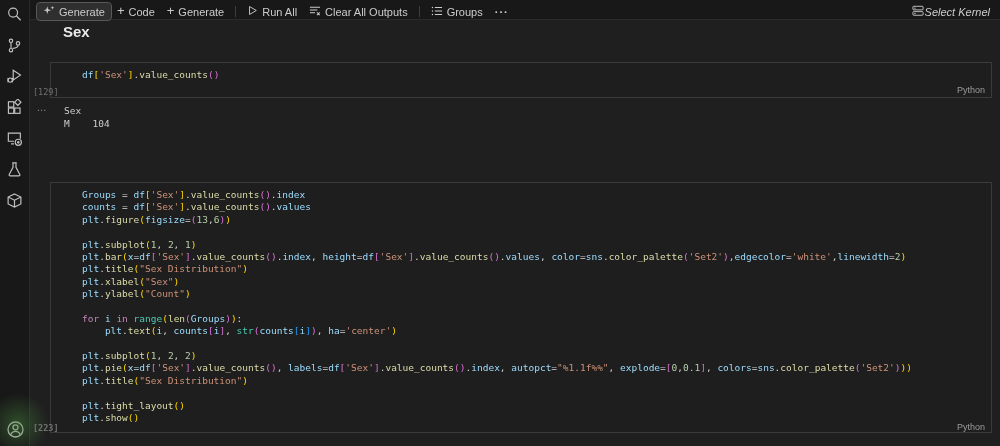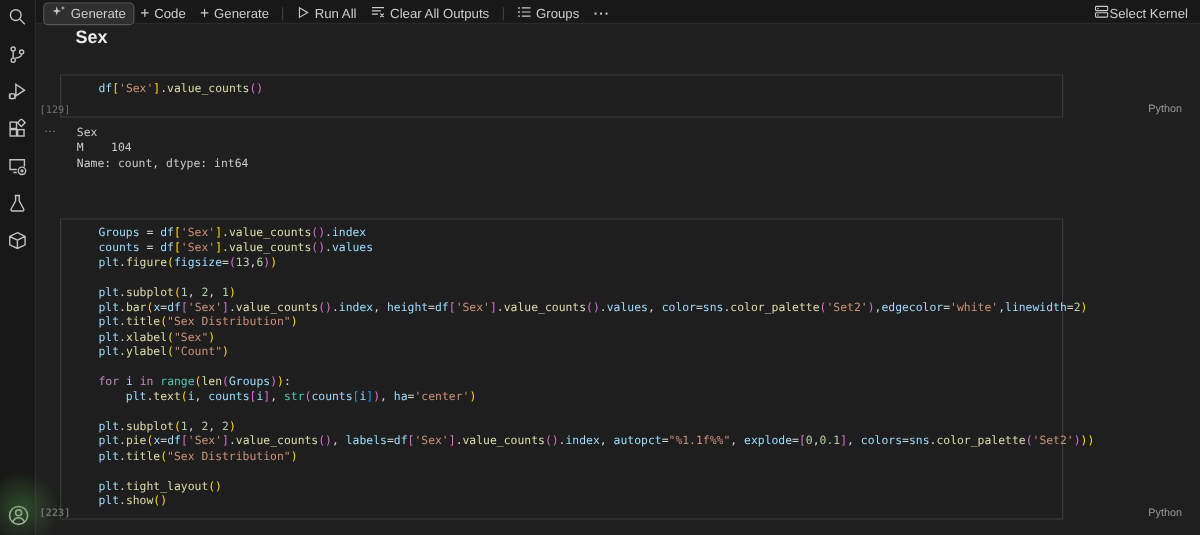--- a/index.html
+++ b/index.html
@@ -23,26 +23,26 @@
   .topbar{
     position:absolute;left:30px;top:0;width:970px;height:20px;background:#181818;
     border-bottom:1px solid #2a2a2a;box-sizing:border-box;
     display:flex;align-items:center;padding:4px 10px 0 7px;font-size:11px;color:#cccccc;
   }
   .tb-btn{display:flex;align-items:center;gap:4px;padding:1px 6px;border-radius:3px;height:15px;cursor:pointer;white-space:nowrap;}
   .tb-btn svg{stroke:currentColor;fill:none;stroke-width:1.1;}
   .tb-btn.highlight{background:#2f2f2f;outline:1px solid #585858;}
   .tb-sep{width:1px;height:11px;background:#3d3d3d;margin:0 5px;}
   .plus{font-size:13px;line-height:10px;margin-top:-1px;}
-  .tb-right{margin-left:auto;display:flex;align-items:center;gap:1px;cursor:pointer;}
+  .tb-right{margin-left:auto;display:flex;align-items:center;gap:1px;cursor:pointer;font-style:italic;}
   .tb-right svg{stroke:currentColor;fill:none;stroke-width:1;}
   .dots{letter-spacing:1px;font-weight:bold;color:#cfcfcf;}
   
   .md-title{position:absolute;left:63px;top:23px;font-size:15px;font-weight:bold;color:#eaeaea;}
-  .cell{position:absolute;left:50px;width:836px;background:#1e1e1e;border:1px solid #3a3a3a;box-sizing:border-box;}
+  .cell{position:absolute;left:50px;width:942px;background:#1e1e1e;border:1px solid #3a3a3a;box-sizing:border-box;}
   #cell1{top:62px;height:36px;}
   #cell2{top:182px;height:251px;}
   .code-area{
     padding:6px 0 0 31px;
     font-family:"DejaVu Sans Mono","Liberation Mono",monospace;
     font-size:9.5px;line-height:12.4px;white-space:pre;cursor:text;
   }
   .code-line{height:12.4px;}
   .tk-v{color:var(--c-v)} .tk-f{color:var(--c-f)} .tk-s{color:var(--c-s)}
   .tk-n{color:var(--c-n)} .tk-k{color:var(--c-k)} .tk-t{color:var(--c-t)}
@@ -185,19 +185,19 @@
 
 <div class="md-title">Sex</div>
 
 <div class="cell" id="cell1">
   <div class="code-area"><div class="code-line"><span class="tk-v">df</span><span class="tk-b1">[</span><span class="tk-s">'Sex'</span><span class="tk-b1">]</span><span class="tk-o">.</span><span class="tk-f">value_counts</span><span class="tk-b2">()</span></div></div>
 </div>
 <div class="exec-count" id="exec1">[129]</div>
 <div class="lang-label" id="lang1">Python</div>
 
 <div class="output-marker">...</div>
-<div class="output"><div>Sex</div><div>M    104</div><div>Name: count, dtype: int64</div></div>
+<div class="output"><div>Sex</div><div>M    104</div></div>
 
 <div class="cell" id="cell2">
   <div class="code-area"><div class="code-line"><span class="tk-v">Groups</span><span class="tk-o"> = </span><span class="tk-v">df</span><span class="tk-b1">[</span><span class="tk-s">'Sex'</span><span class="tk-b1">]</span><span class="tk-o">.</span><span class="tk-f">value_counts</span><span class="tk-b2">()</span><span class="tk-o">.</span><span class="tk-v">index</span></div><div class="code-line"><span class="tk-v">counts</span><span class="tk-o"> = </span><span class="tk-v">df</span><span class="tk-b1">[</span><span class="tk-s">'Sex'</span><span class="tk-b1">]</span><span class="tk-o">.</span><span class="tk-f">value_counts</span><span class="tk-b2">()</span><span class="tk-o">.</span><span class="tk-v">values</span></div><div class="code-line"><span class="tk-v">plt</span><span class="tk-o">.</span><span class="tk-f">figure</span><span class="tk-b1">(</span><span class="tk-v">figsize</span><span class="tk-o">=</span><span class="tk-b2">(</span><span class="tk-n">13</span><span class="tk-o">,</span><span class="tk-n">6</span><span class="tk-b2">)</span><span class="tk-b1">)</span></div><div class="code-line">&nbsp;</div><div class="code-line"><span class="tk-v">plt</span><span class="tk-o">.</span><span class="tk-f">subplot</span><span class="tk-b1">(</span><span class="tk-n">1</span><span class="tk-o">, </span><span class="tk-n">2</span><span class="tk-o">, </span><span class="tk-n">1</span><span class="tk-b1">)</span></div><div class="code-line"><span class="tk-v">plt</span><span class="tk-o">.</span><span class="tk-f">bar</span><span class="tk-b1">(</span><span class="tk-v">x</span><span class="tk-o">=</span><span class="tk-v">df</span><span class="tk-b2">[</span><span class="tk-s">'Sex'</span><span class="tk-b2">]</span><span class="tk-o">.</span><span class="tk-f">value_counts</span><span class="tk-b2">()</span><span class="tk-o">.</span><span class="tk-v">index</span><span class="tk-o">, </span><span class="tk-v">height</span><span class="tk-o">=</span><span class="tk-v">df</span><span class="tk-b2">[</span><span class="tk-s">'Sex'</span><span class="tk-b2">]</span><span class="tk-o">.</span><span class="tk-f">value_counts</span><span class="tk-b2">()</span><span class="tk-o">.</span><span class="tk-v">values</span><span class="tk-o">, </span><span class="tk-v">color</span><span class="tk-o">=</span><span class="tk-v">sns</span><span class="tk-o">.</span><span class="tk-f">color_palette</span><span class="tk-b2">(</span><span class="tk-s">'Set2'</span><span class="tk-b2">)</span><span class="tk-o">,</span><span class="tk-v">edgecolor</span><span class="tk-o">=</span><span class="tk-s">'white'</span><span class="tk-o">,</span><span class="tk-v">linewidth</span><span class="tk-o">=</span><span class="tk-n">2</span><span class="tk-b1">)</span></div><div class="code-line"><span class="tk-v">plt</span><span class="tk-o">.</span><span class="tk-f">title</span><span class="tk-b1">(</span><span class="tk-s">"Sex Distribution"</span><span class="tk-b1">)</span></div><div class="code-line"><span class="tk-v">plt</span><span class="tk-o">.</span><span class="tk-f">xlabel</span><span class="tk-b1">(</span><span class="tk-s">"Sex"</span><span class="tk-b1">)</span></div><div class="code-line"><span class="tk-v">plt</span><span class="tk-o">.</span><span class="tk-f">ylabel</span><span class="tk-b1">(</span><span class="tk-s">"Count"</span><span class="tk-b1">)</span></div><div class="code-line">&nbsp;</div><div class="code-line"><span class="tk-k">for</span><span class="tk-o"> </span><span class="tk-v">i</span><span class="tk-o"> </span><span class="tk-k">in</span><span class="tk-o"> </span><span class="tk-t">range</span><span class="tk-b1">(</span><span class="tk-f">len</span><span class="tk-b2">(</span><span class="tk-v">Groups</span><span class="tk-b2">)</span><span class="tk-b1">)</span><span class="tk-o">:</span></div><div class="code-line"><span class="tk-o">    </span><span class="tk-v">plt</span><span class="tk-o">.</span><span class="tk-f">text</span><span class="tk-b1">(</span><span class="tk-v">i</span><span class="tk-o">, </span><span class="tk-v">counts</span><span class="tk-b2">[</span><span class="tk-v">i</span><span class="tk-b2">]</span><span class="tk-o">, </span><span class="tk-t">str</span><span class="tk-b2">(</span><span class="tk-v">counts</span><span class="tk-b3">[</span><span class="tk-v">i</span><span class="tk-b3">]</span><span class="tk-b2">)</span><span class="tk-o">, </span><span class="tk-v">ha</span><span class="tk-o">=</span><span class="tk-s">'center'</span><span class="tk-b1">)</span></div><div class="code-line">&nbsp;</div><div class="code-line"><span class="tk-v">plt</span><span class="tk-o">.</span><span class="tk-f">subplot</span><span class="tk-b1">(</span><span class="tk-n">1</span><span class="tk-o">, </span><span class="tk-n">2</span><span class="tk-o">, </span><span class="tk-n">2</span><span class="tk-b1">)</span></div><div class="code-line"><span class="tk-v">plt</span><span class="tk-o">.</span><span class="tk-f">pie</span><span class="tk-b1">(</span><span class="tk-v">x</span><span class="tk-o">=</span><span class="tk-v">df</span><span class="tk-b2">[</span><span class="tk-s">'Sex'</span><span class="tk-b2">]</span><span class="tk-o">.</span><span class="tk-f">value_counts</span><span class="tk-b2">()</span><span class="tk-o">, </span><span class="tk-v">labels</span><span class="tk-o">=</span><span class="tk-v">df</span><span class="tk-b2">[</span><span class="tk-s">'Sex'</span><span class="tk-b2">]</span><span class="tk-o">.</span><span class="tk-f">value_counts</span><span class="tk-b2">()</span><span class="tk-o">.</span><span class="tk-v">index</span><span class="tk-o">, </span><span class="tk-v">autopct</span><span class="tk-o">=</span><span class="tk-s">"%1.1f%%"</span><span class="tk-o">, </span><span class="tk-v">explode</span><span class="tk-o">=</span><span class="tk-b2">[</span><span class="tk-n">0</span><span class="tk-o">,</span><span class="tk-n">0.1</span><span class="tk-b2">]</span><span class="tk-o">, </span><span class="tk-v">colors</span><span class="tk-o">=</span><span class="tk-v">sns</span><span class="tk-o">.</span><span class="tk-f">color_palette</span><span class="tk-b2">(</span><span class="tk-s">'Set2'</span><span class="tk-b2">)</span><span class="tk-b1">)</span><span class="tk-b1">)</span></div><div class="code-line"><span class="tk-v">plt</span><span class="tk-o">.</span><span class="tk-f">title</span><span class="tk-b1">(</span><span class="tk-s">"Sex Distribution"</span><span class="tk-b1">)</span></div><div class="code-line">&nbsp;</div><div class="code-line"><span class="tk-v">plt</span><span class="tk-o">.</span><span class="tk-f">tight_layout</span><span class="tk-b1">()</span></div><div class="code-line"><span class="tk-v">plt</span><span class="tk-o">.</span><span class="tk-f">show</span><span class="tk-b1">()</span></div></div>
 </div>
 <div class="exec-count" id="exec2">[223]</div>
 <div class="lang-label" id="lang2">Python</div>
 
 </body></html>

